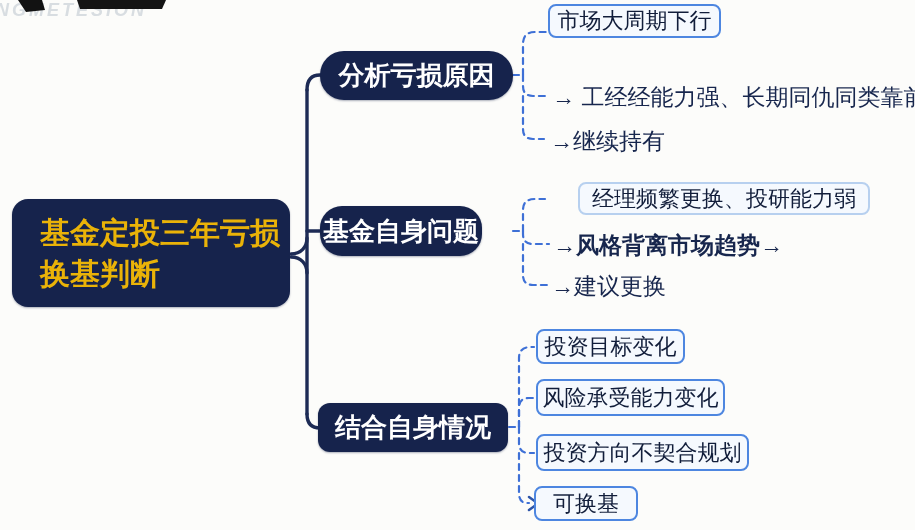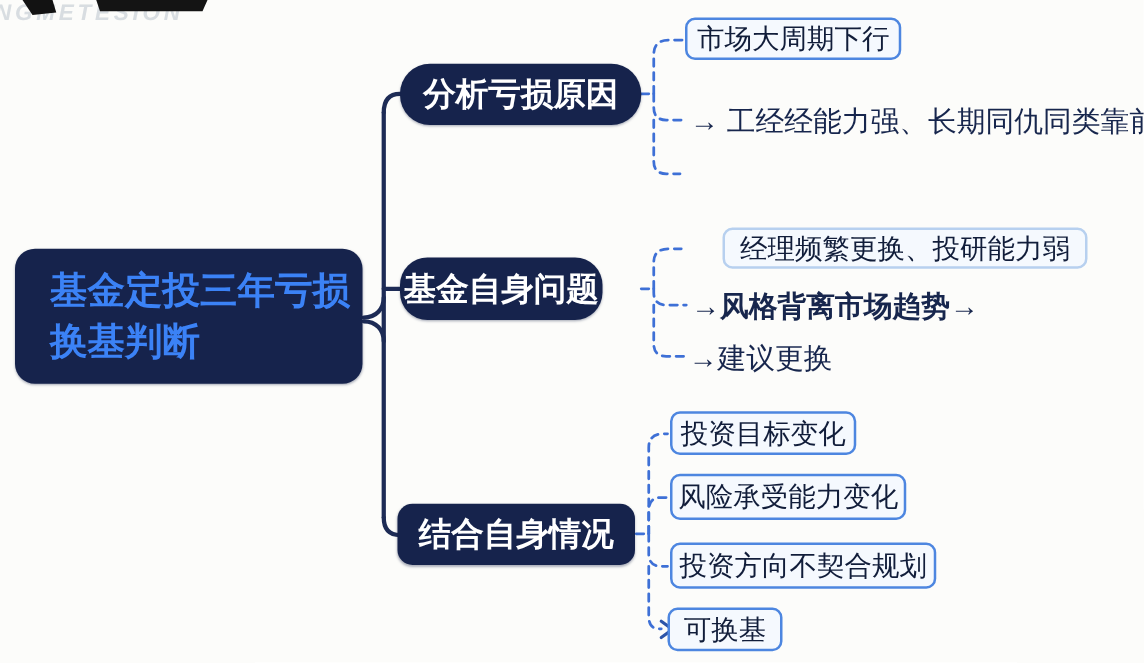--- a/index.html
+++ b/index.html
@@ -16,21 +16,21 @@
   }
   .logo-frag{position:absolute;left:0;top:0;}
   svg.wires{position:absolute;left:0;top:0;}
   .node{
     position:absolute;display:flex;align-items:center;justify-content:center;
     box-sizing:border-box;
   }
   .root-node{
     left:12px;top:199px;width:278px;height:108px;
     background:#16234c;border-radius:16px;
-    color:#3b82f6;font-weight:bold;font-size:30px;line-height:41px;
+    color:#eab308;font-weight:bold;font-size:30px;line-height:41px;
     justify-content:flex-start;padding-left:28px;
     box-shadow:0 1px 2px rgba(20,32,70,0.35);
   }
   .branch-node{
     background:#16234c;border-radius:12px;
     color:#ffffff;font-weight:bold;font-size:26px;
     box-shadow:0 1px 2px rgba(20,32,70,0.35);
   }
   .leaf-box{
     background:#f5f9fe;border:2px solid #4d86e0;border-radius:8px;
@@ -95,37 +95,38 @@
   <div class="node branch-node" style="left:320px;top:51px;width:193px;height:49px;border-radius:24px;">
     <span>分析亏损原因</span>
   </div>
   <div class="node branch-node" style="left:320px;top:206px;width:162px;height:50px;border-radius:22px;">
     <span>基金自身问题</span>
   </div>
   <div class="node branch-node" style="left:318px;top:403px;width:190px;height:49px;">
     <span>结合自身情况</span>
   </div>
 
-  <div class="node leaf-box" style="left:548px;top:14px;width:173px;height:34px;">
+  <div class="node leaf-box" style="left:548px;top:4px;width:173px;height:34px;">
     <span>市场大周期下行</span>
   </div>
   <div class="leaf-text" style="left:552px;top:82px;">→ 工经经能力强、长期同仇同类靠前→</div>
+  <div class="leaf-text" style="left:550px;top:126px;">→继续持有</div>
 
   <div class="node leaf-box soft" style="left:578px;top:182px;width:292px;height:33px;">
     <span>经理频繁更换、投研能力弱</span>
   </div>
   <div class="leaf-text" style="left:553px;top:230px;font-weight:bold;">→风格背离市场趋势→</div>
   <div class="leaf-text" style="left:551px;top:271px;">→建议更换</div>
 
   <div class="node leaf-box" style="left:536px;top:329px;width:149px;height:35px;">
     <span>投资目标变化</span>
   </div>
   <div class="node leaf-box" style="left:536px;top:434px;width:213px;height:37px;">
     <span>投资方向不契合规划</span>
   </div>
   <div class="node leaf-box" style="left:536px;top:379px;width:189px;height:37px;">
     <span>风险承受能力变化</span>
   </div>
-  <div class="node leaf-box" style="left:534px;top:486px;width:92px;height:35px;">
+  <div class="node leaf-box" style="left:534px;top:486px;width:104px;height:35px;">
     <span>可换基</span>
   </div>
 
 </div>
 
 </body></html>

